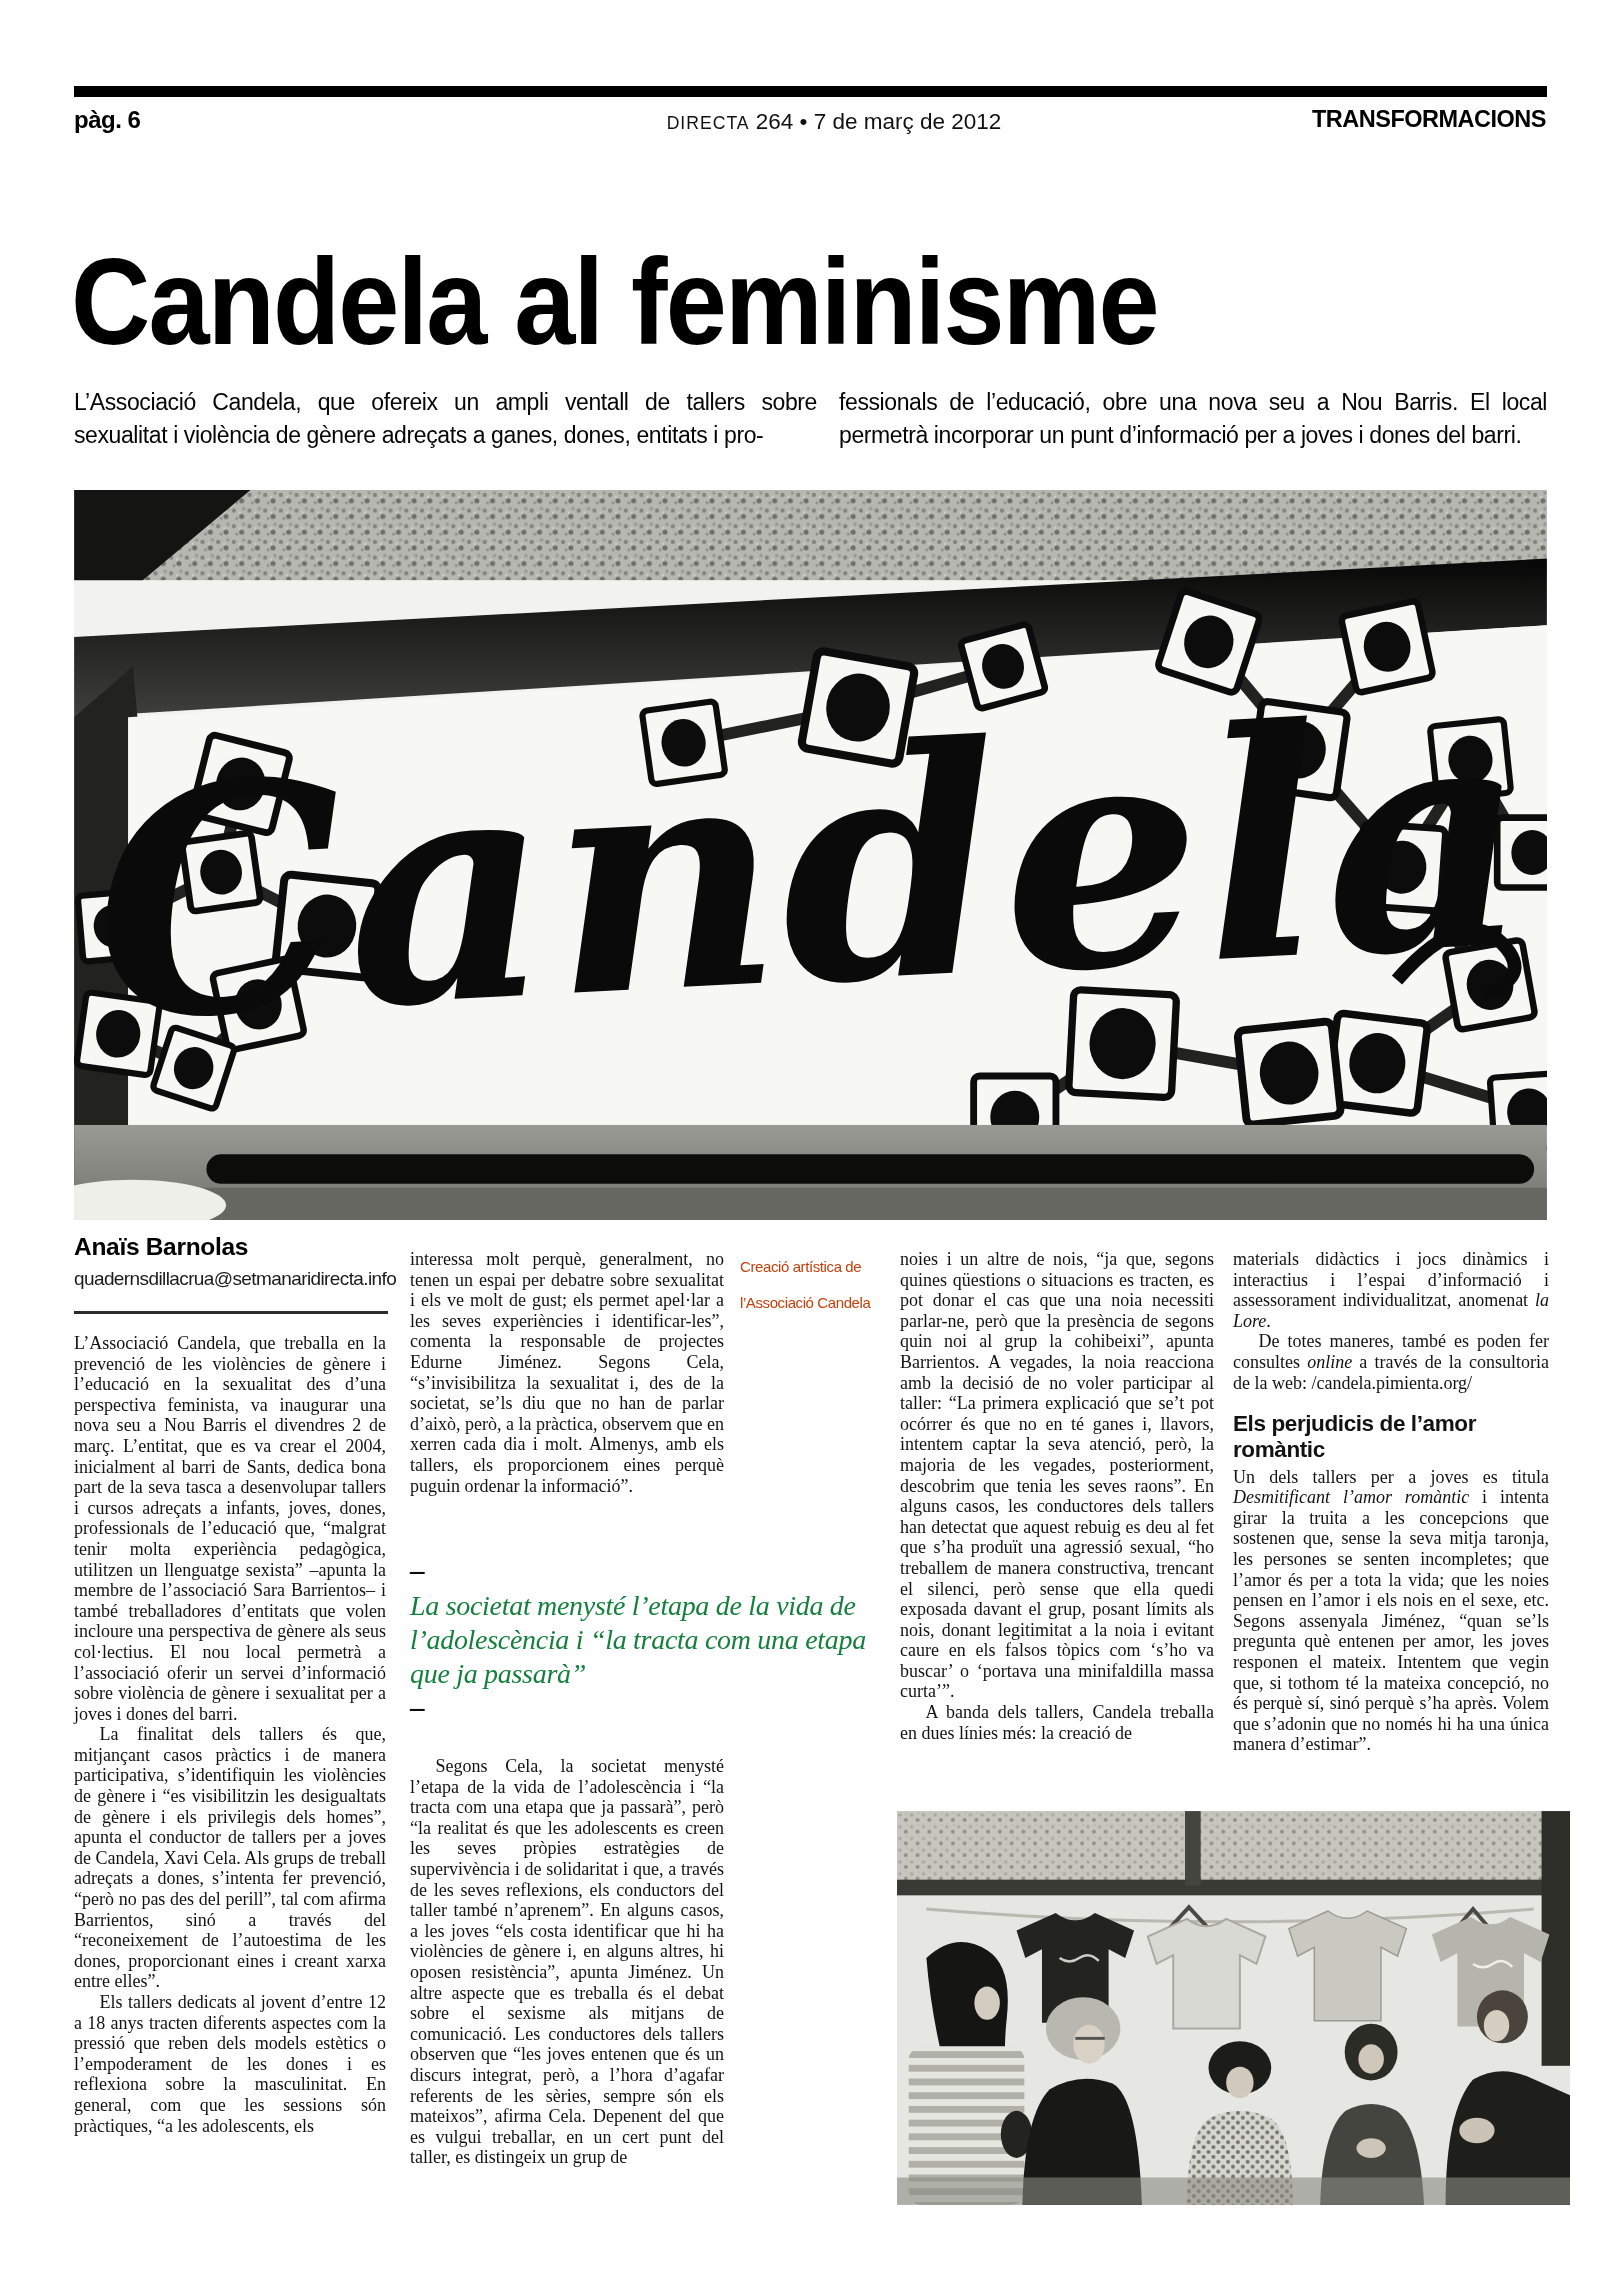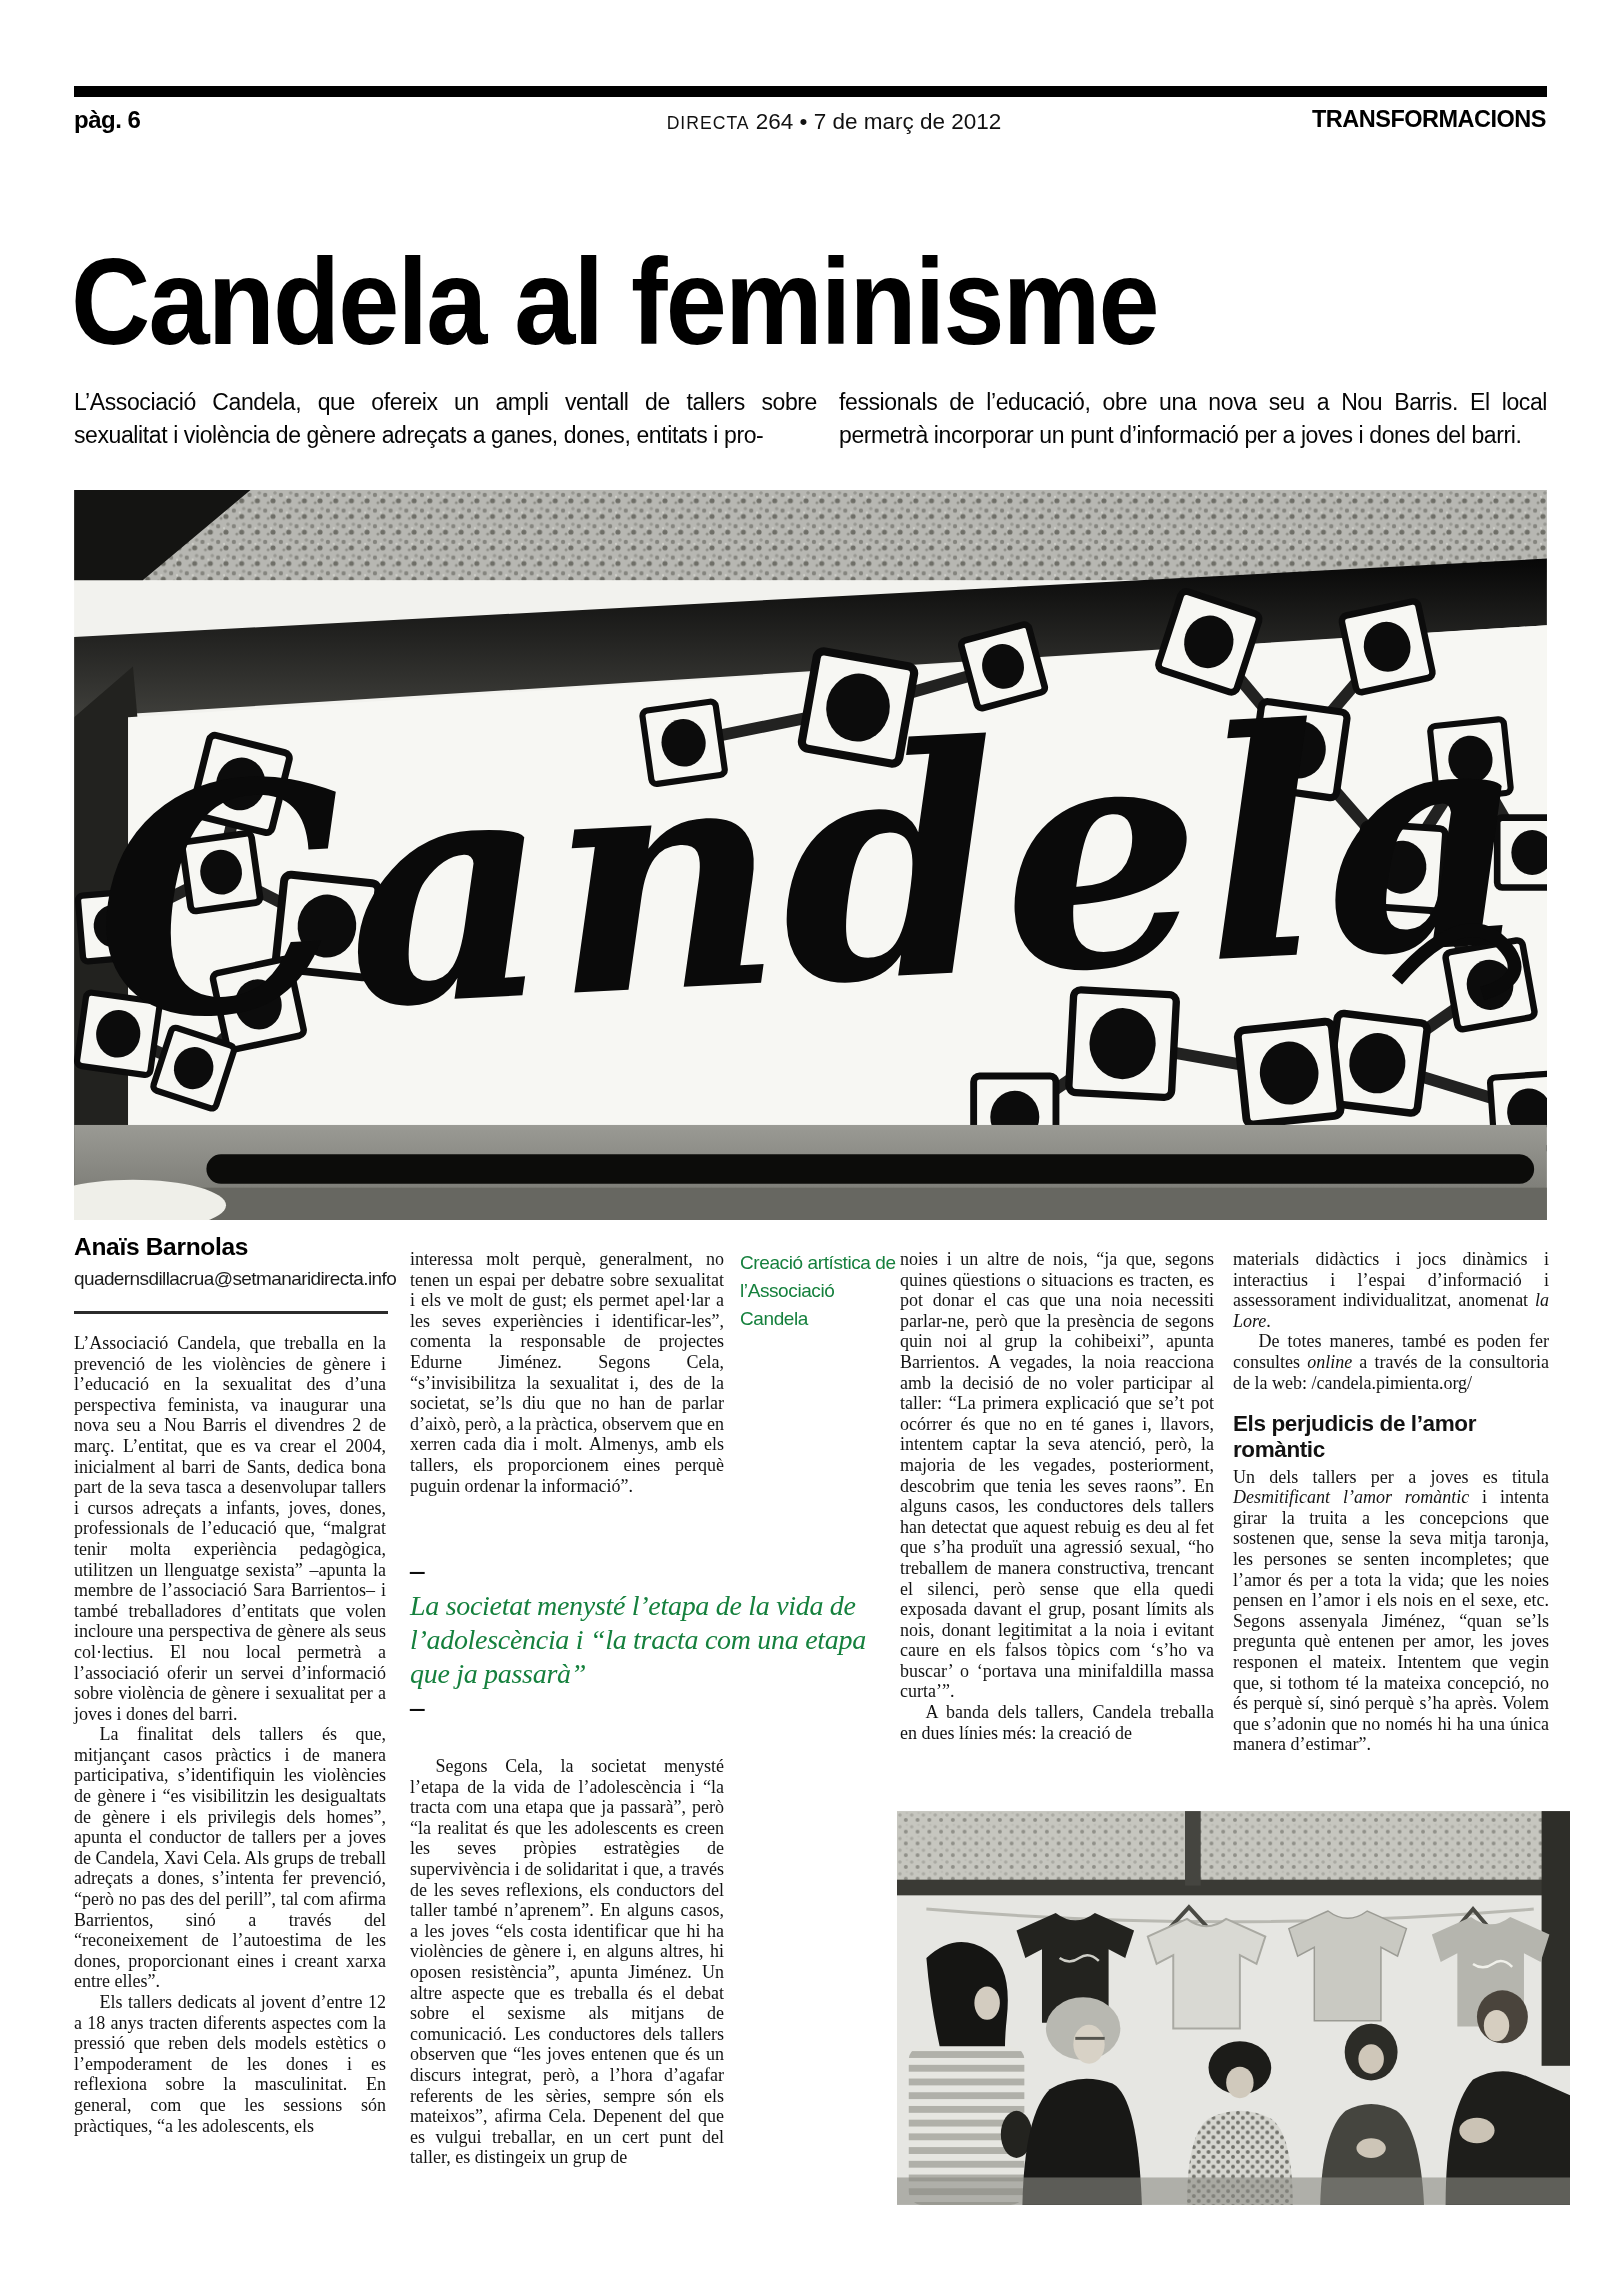--- a/index.html
+++ b/index.html
@@ -39,21 +39,21 @@
   .bodycol p.subhead{font-family:"Liberation Sans",sans-serif;font-weight:bold;font-size:22.5px;
                      line-height:26.5px;margin:17.6px 0 2.9px 0;text-align:left;letter-spacing:-0.4px;}
   .it{font-style:italic;}
   #col1{left:74px;top:1333px;width:312px;}
   #col2a{left:410px;top:1249px;width:314px;}
   #col2b{left:410px;top:1756px;width:314px;}
   #col3{left:900px;top:1249px;width:314px;}
   #col4{left:1233px;top:1249px;width:316px;}
 
   
-  .caption{font-size:19px;line-height:28px;letter-spacing:-0.4px;color:#15803d;}
+  .caption{font-size:15px;line-height:36px;letter-spacing:-0.4px;color:#c2410c;}
   #caption-top{left:740px;top:1249px;width:167px;}
   #caption-bottom{left:675px;top:2072px;width:204px;text-align:right;}
 
   
   #pull-quote{left:410px;top:1560px;width:461px;}
   .pq-dash{font-family:"Liberation Serif",serif;font-weight:bold;font-size:29px;line-height:21.6px;color:#0d0d0d;}
   #pq-text{font-family:"Liberation Serif",serif;font-style:italic;font-size:28px;line-height:34px;
            letter-spacing:-0.3px;color:#15803d;margin:7.8px 0 5.9px 0;}
 </style>
 </head>

